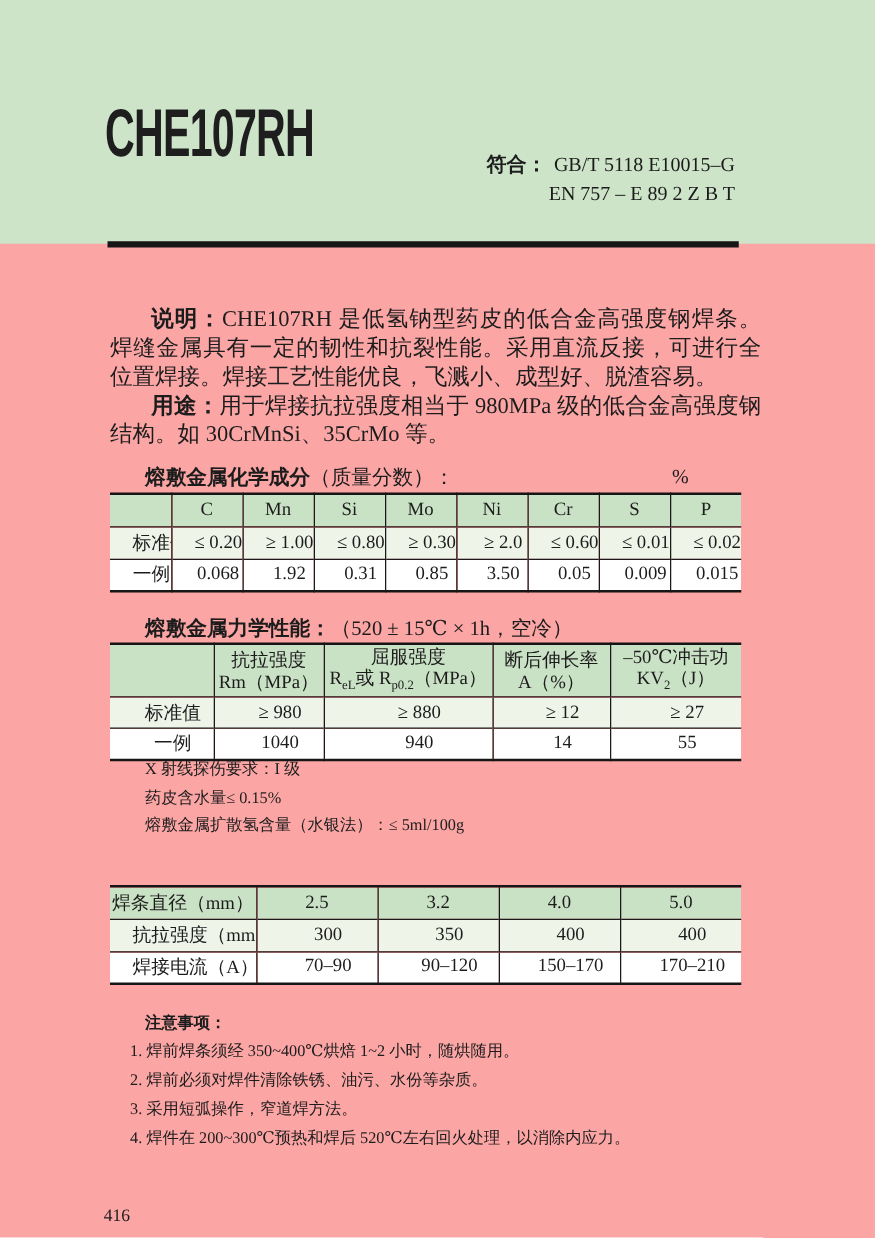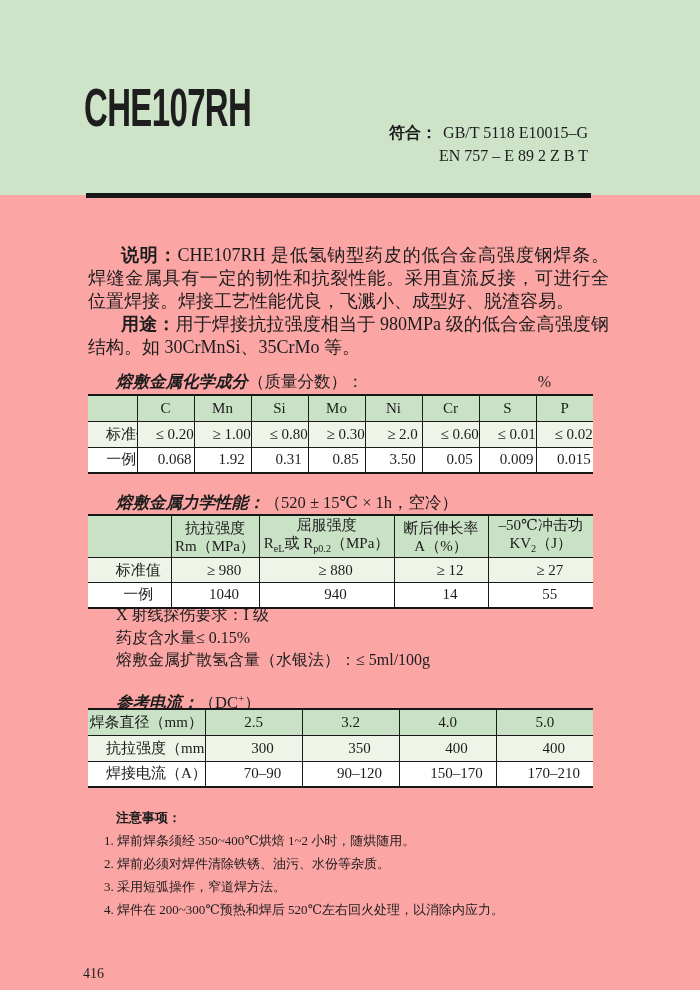--- a/index.html
+++ b/index.html
@@ -14,24 +14,24 @@
   .conform{position:absolute;right:112px;top:121px;text-align:right;font-size:16px;line-height:23px;white-space:nowrap;}
   .conform .lbl-b{margin-right:6px;}
   .rule{position:absolute;left:86px;top:193px;width:505px;height:5px;background:#161616;}
 
   
   .lbl-b{font-family:"Liberation Sans","DejaVu Sans",sans-serif;font-weight:bold;}
   .intro{position:absolute;left:88px;top:244px;width:521px;font-size:18px;line-height:23px;text-align:justify;}
   .intro p{margin:0;text-indent:33px;}
 
   .section-heading{position:absolute;left:88px;width:505px;font-size:16.5px;line-height:21px;white-space:nowrap;}
-  .section-heading .indent{padding-left:28px;font-style:italic;}
+  .section-heading .indent{padding-left:28px;}
   .unit{position:absolute;right:42px;top:0;font-size:16px;}
 
-  .extra-lines{position:absolute;left:88px;top:604px;width:520px;font-size:16px;line-height:22.5px;}
+  .extra-lines{position:absolute;left:88px;top:604px;width:520px;font-size:13px;line-height:22.5px;}
   .extra-lines div{padding-left:28px;}
 
   .notes{position:absolute;left:88px;top:806px;width:530px;font-size:13px;line-height:23px;}
   .notes .notes-title{padding-left:28px;}
   .notes .note-item{padding-left:16px;}
 
   .page-number{position:absolute;left:83px;top:966px;font-size:14px;}
 
   
   .tbl{position:absolute;left:88px;border-collapse:collapse;table-layout:fixed;width:505px;
@@ -175,23 +175,20 @@
     </tr>
   </tbody>
     </table>
 
   <div class="extra-lines">
     <div>X 射线探伤要求：I 级</div>
     <div>药皮含水量≤ 0.15%</div>
     <div>熔敷金属扩散氢含量（水银法）：≤ 5ml/100g</div>
   </div>
 
-  <div class="section-heading" style="top:687px;">
-    <span class="indent lbl-b">参考电流：</span><span><span>（DC</span><sup>+</sup><span>）</span></span>
-  </div>
 
   <table class="tbl" id="current-table">
     <colgroup>
         <col style="width:117px">
         <col style="width:97px">
         <col style="width:97px">
         <col style="width:97px">
         <col style="width:97px">
       </colgroup>
     <tbody>

